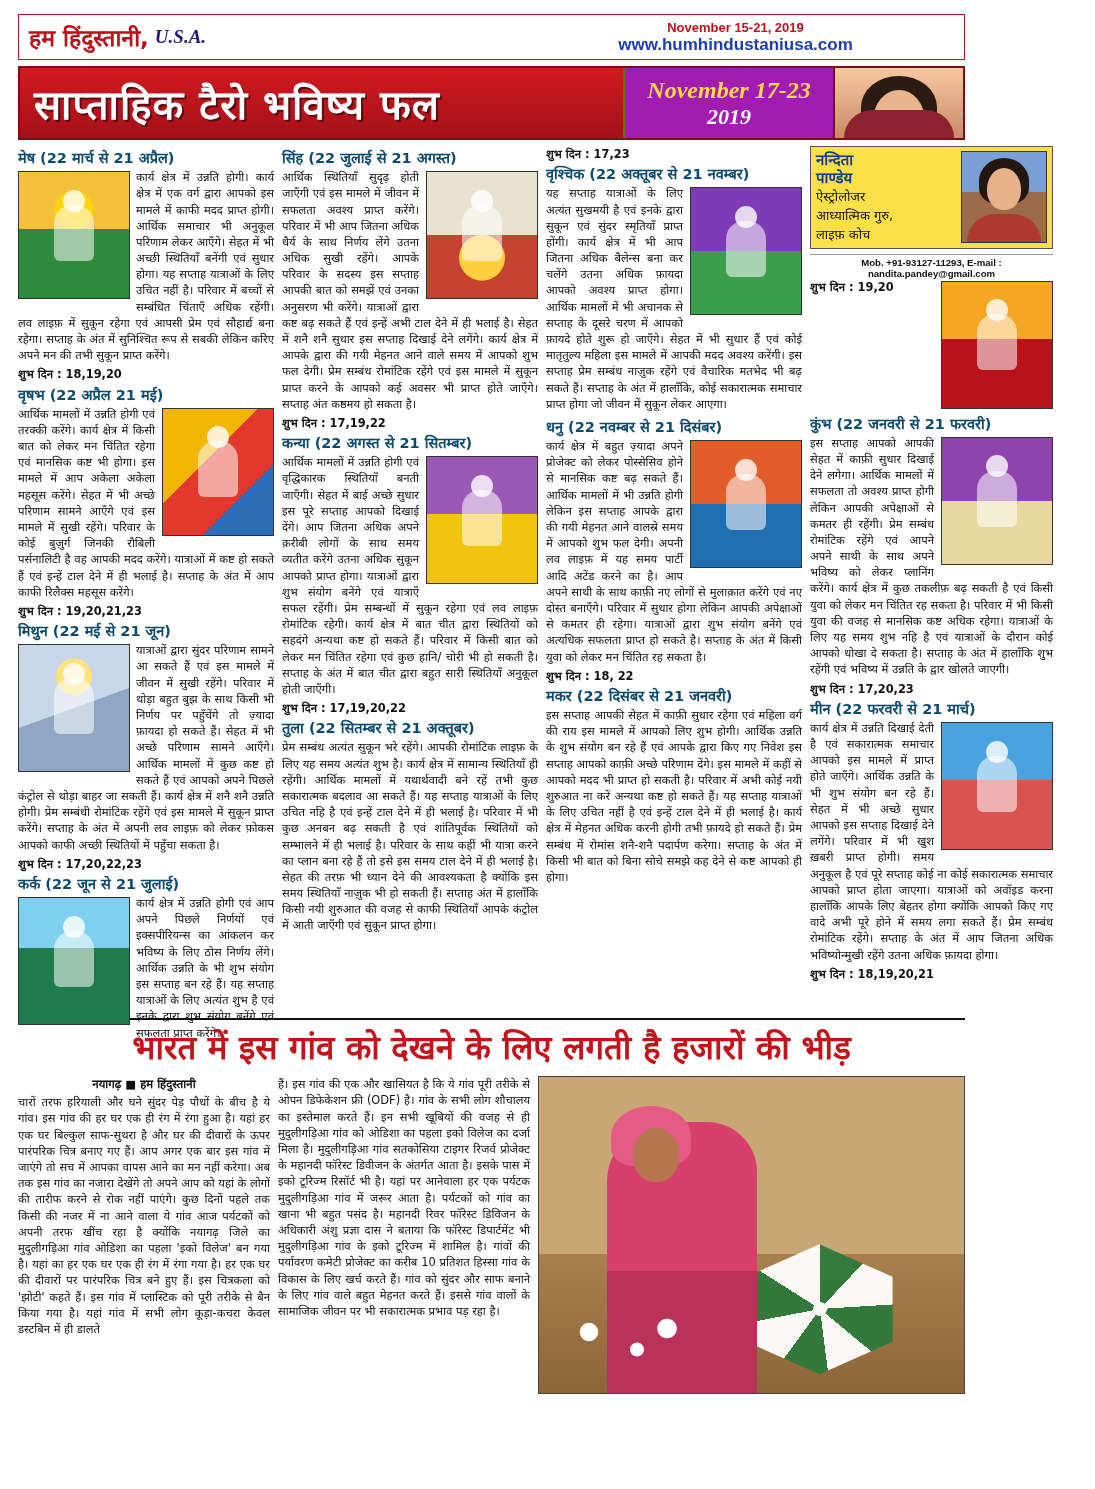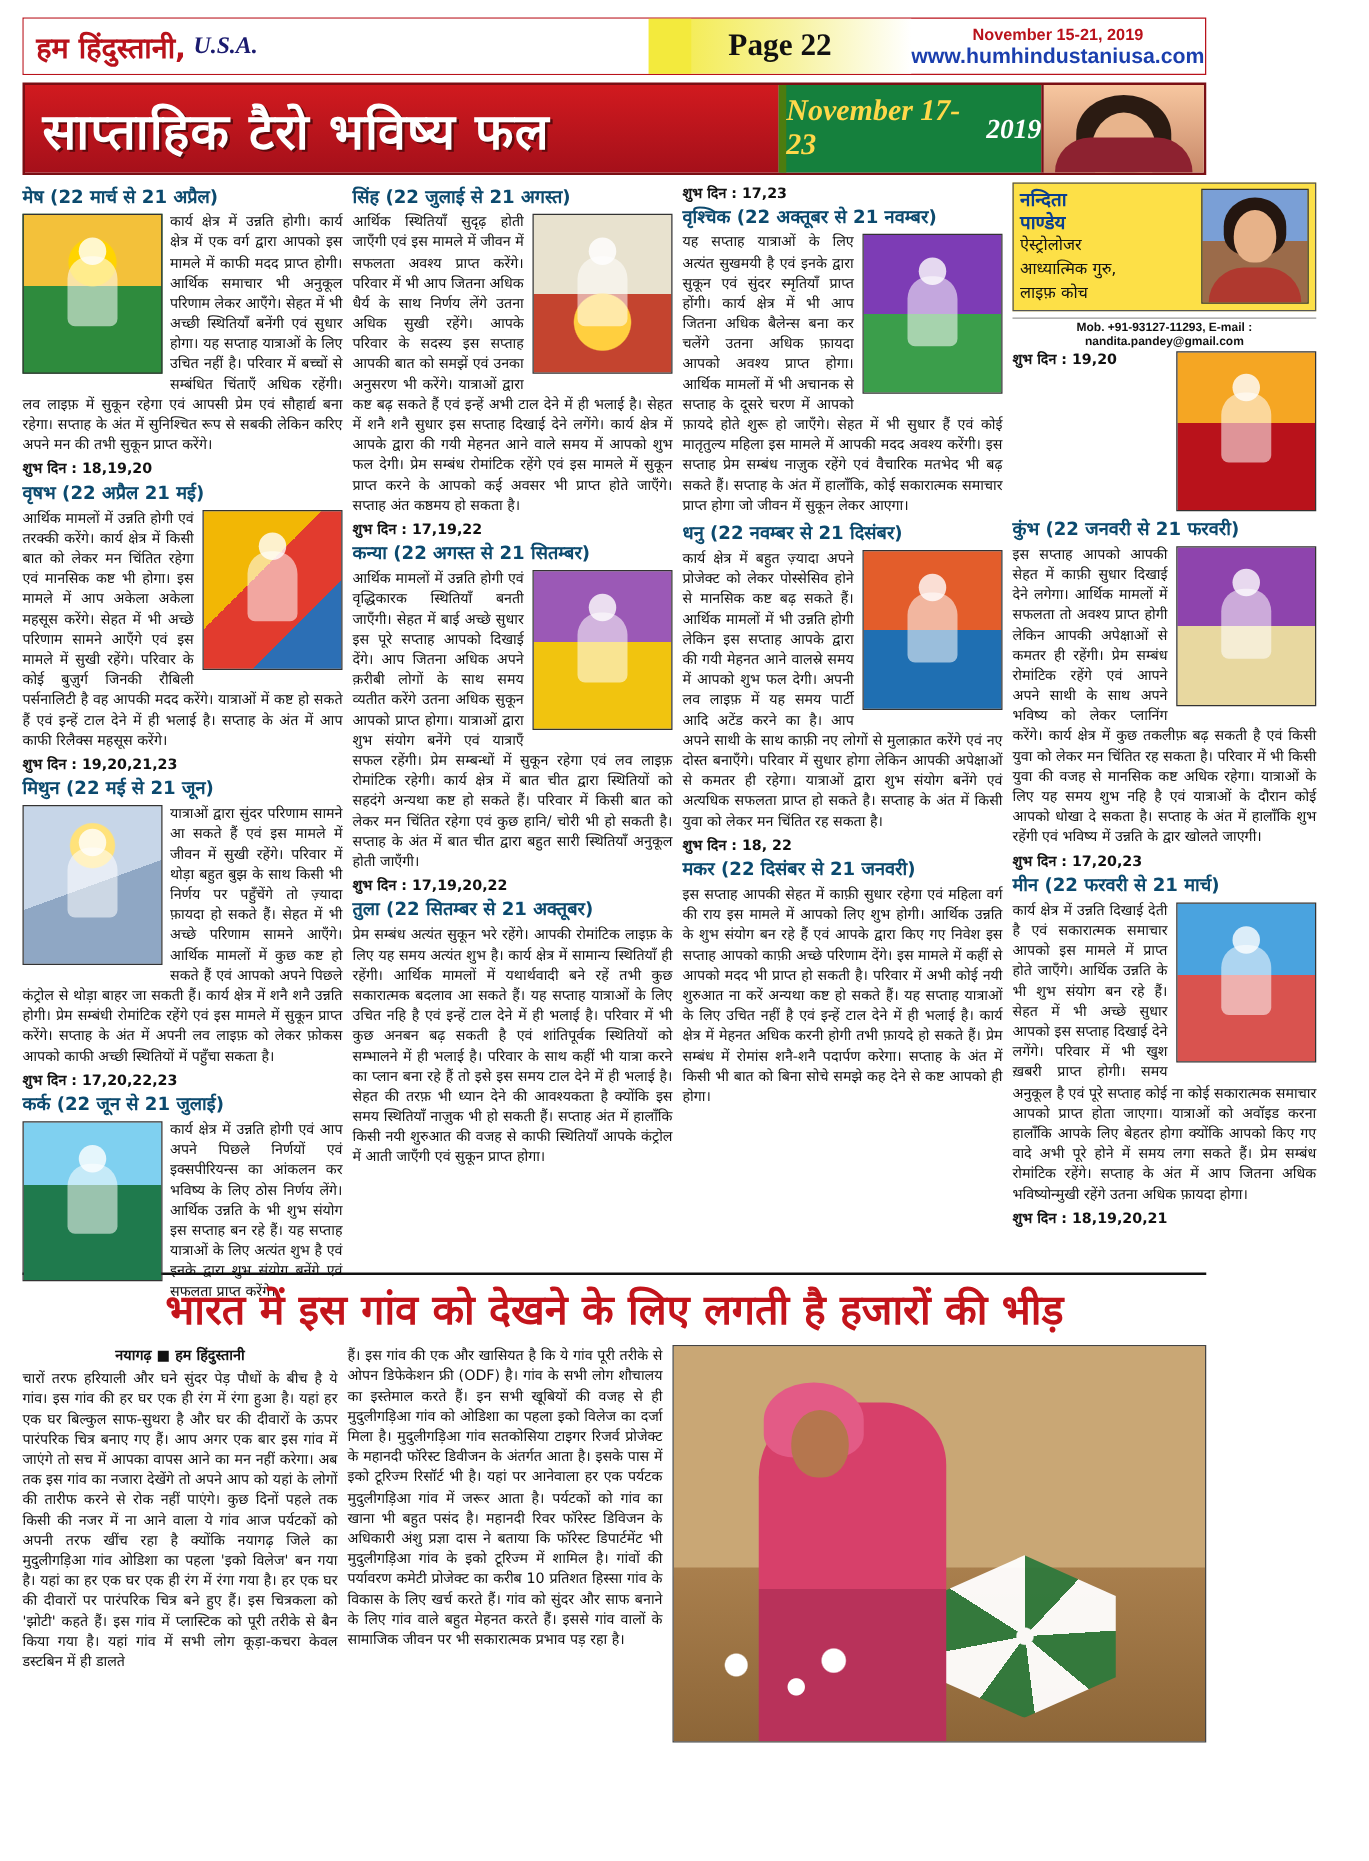--- a/index.html
+++ b/index.html
@@ -70,23 +70,23 @@
     display:flex; align-items:center; padding-left:14px;
   }
   .astro-title {
     font-family:"DejaVu Sans", sans-serif;
     font-weight:bold; font-size:40px; color:#ffffff;
     text-shadow:2px 2px 0 #5b0a0d;
     letter-spacing:1px;
   }
   .astro-dates {
     flex:0 0 210px;
-    background:#15803d; color:#fff;
-    display:flex; flex-direction:row; align-items:center; justify-content:center;
-    border-left:6px solid #4d7c0f;
+    background:#a21caf; color:#fff;
+    display:flex; flex-direction:column; align-items:center; justify-content:center;
+    border-left:2px solid #4d7c0f;
   }
   .astro-dates .d1 {
     font-family:"Liberation Serif", serif; font-weight:bold;
     font-style:italic; font-size:24px; color:#ffd84a;
   }
   .astro-dates .d2 {
     font-family:"Liberation Serif", serif; font-weight:bold;
     font-style:italic; font-size:22px; color:#ffffff;
   }
   .astro-portrait {
@@ -277,23 +277,20 @@
 </head>
 <body>
 
 <div class="page">
 
   <div class="masthead">
     <div class="mast-left">
       <span class="mast-title-hi">हम हिंदुस्तानी,</span>
       <span class="mast-title-en">U.S.A.</span>
     </div>
-    <div class="mast-mid">
-      <span class="page-num">Page 22</span>
-    </div>
     <div class="mast-right">
       <span class="mast-date">November 15-21, 2019</span>
       <span class="mast-url">www.humhindustaniusa.com</span>
     </div>
   </div>
 
   <div class="astro-banner">
     <div class="astro-title-wrap">
       <span class="astro-title">साप्ताहिक टैरो भविष्य फल</span>
     </div>

